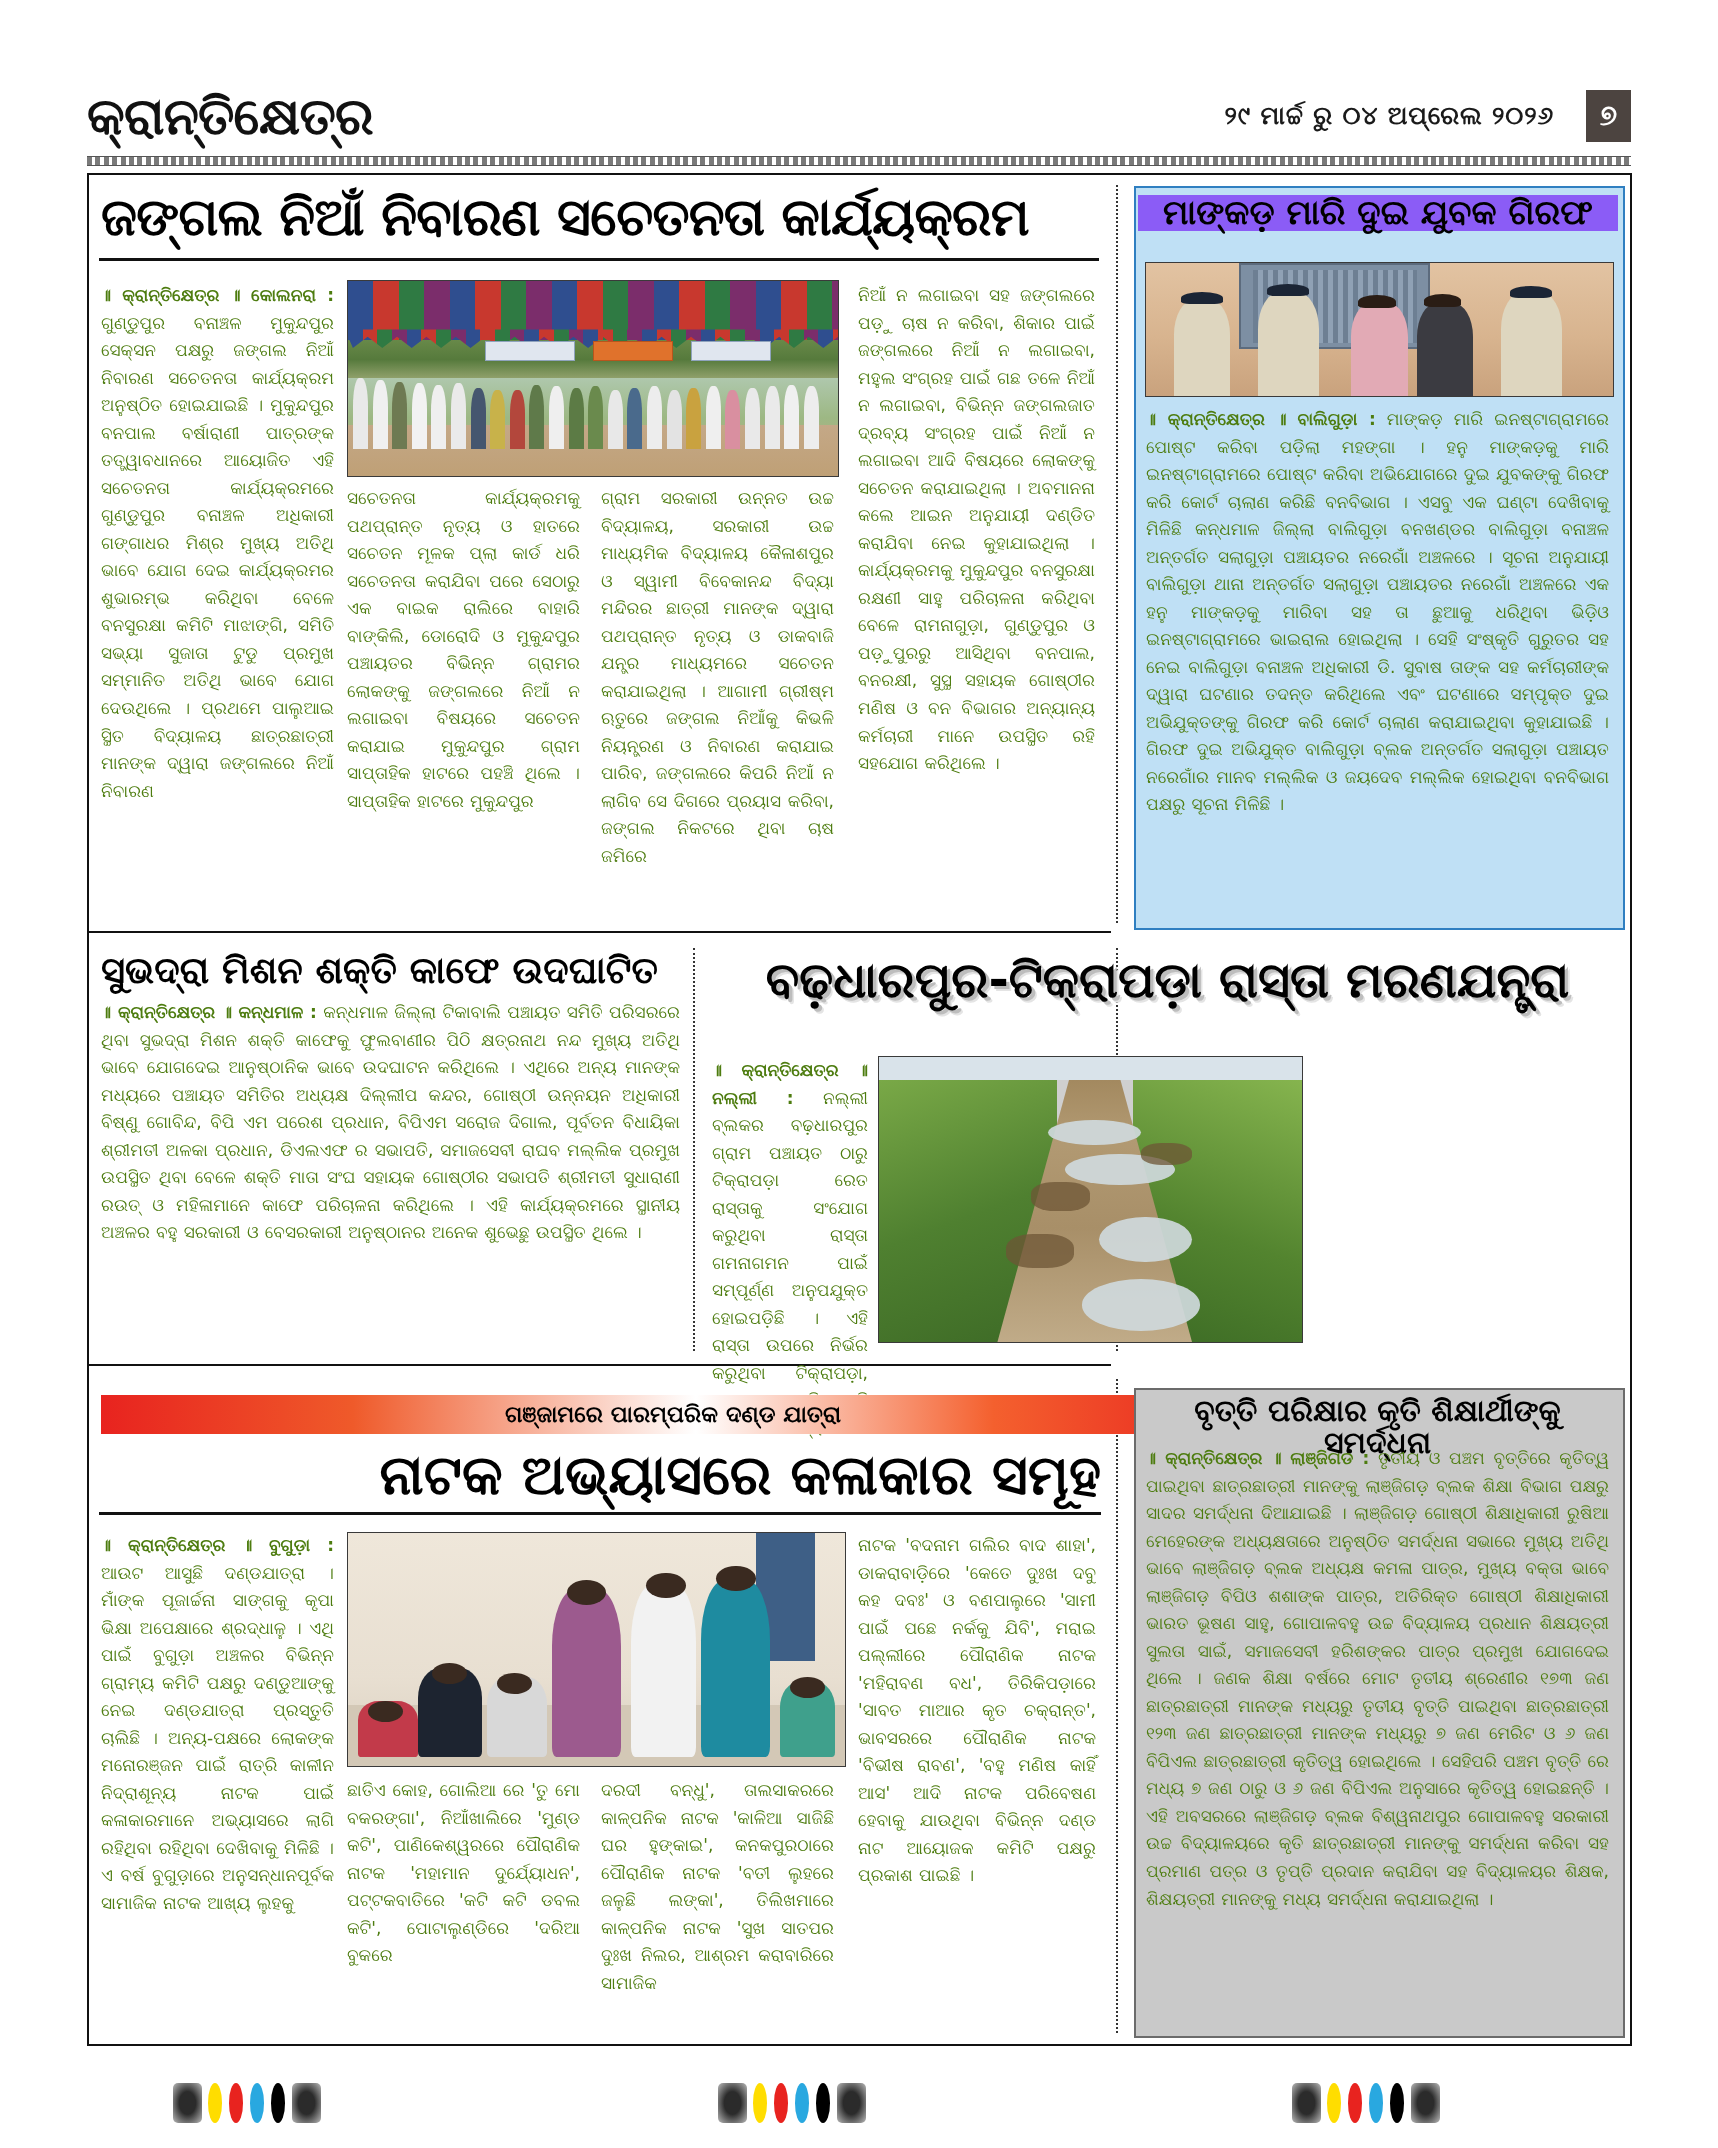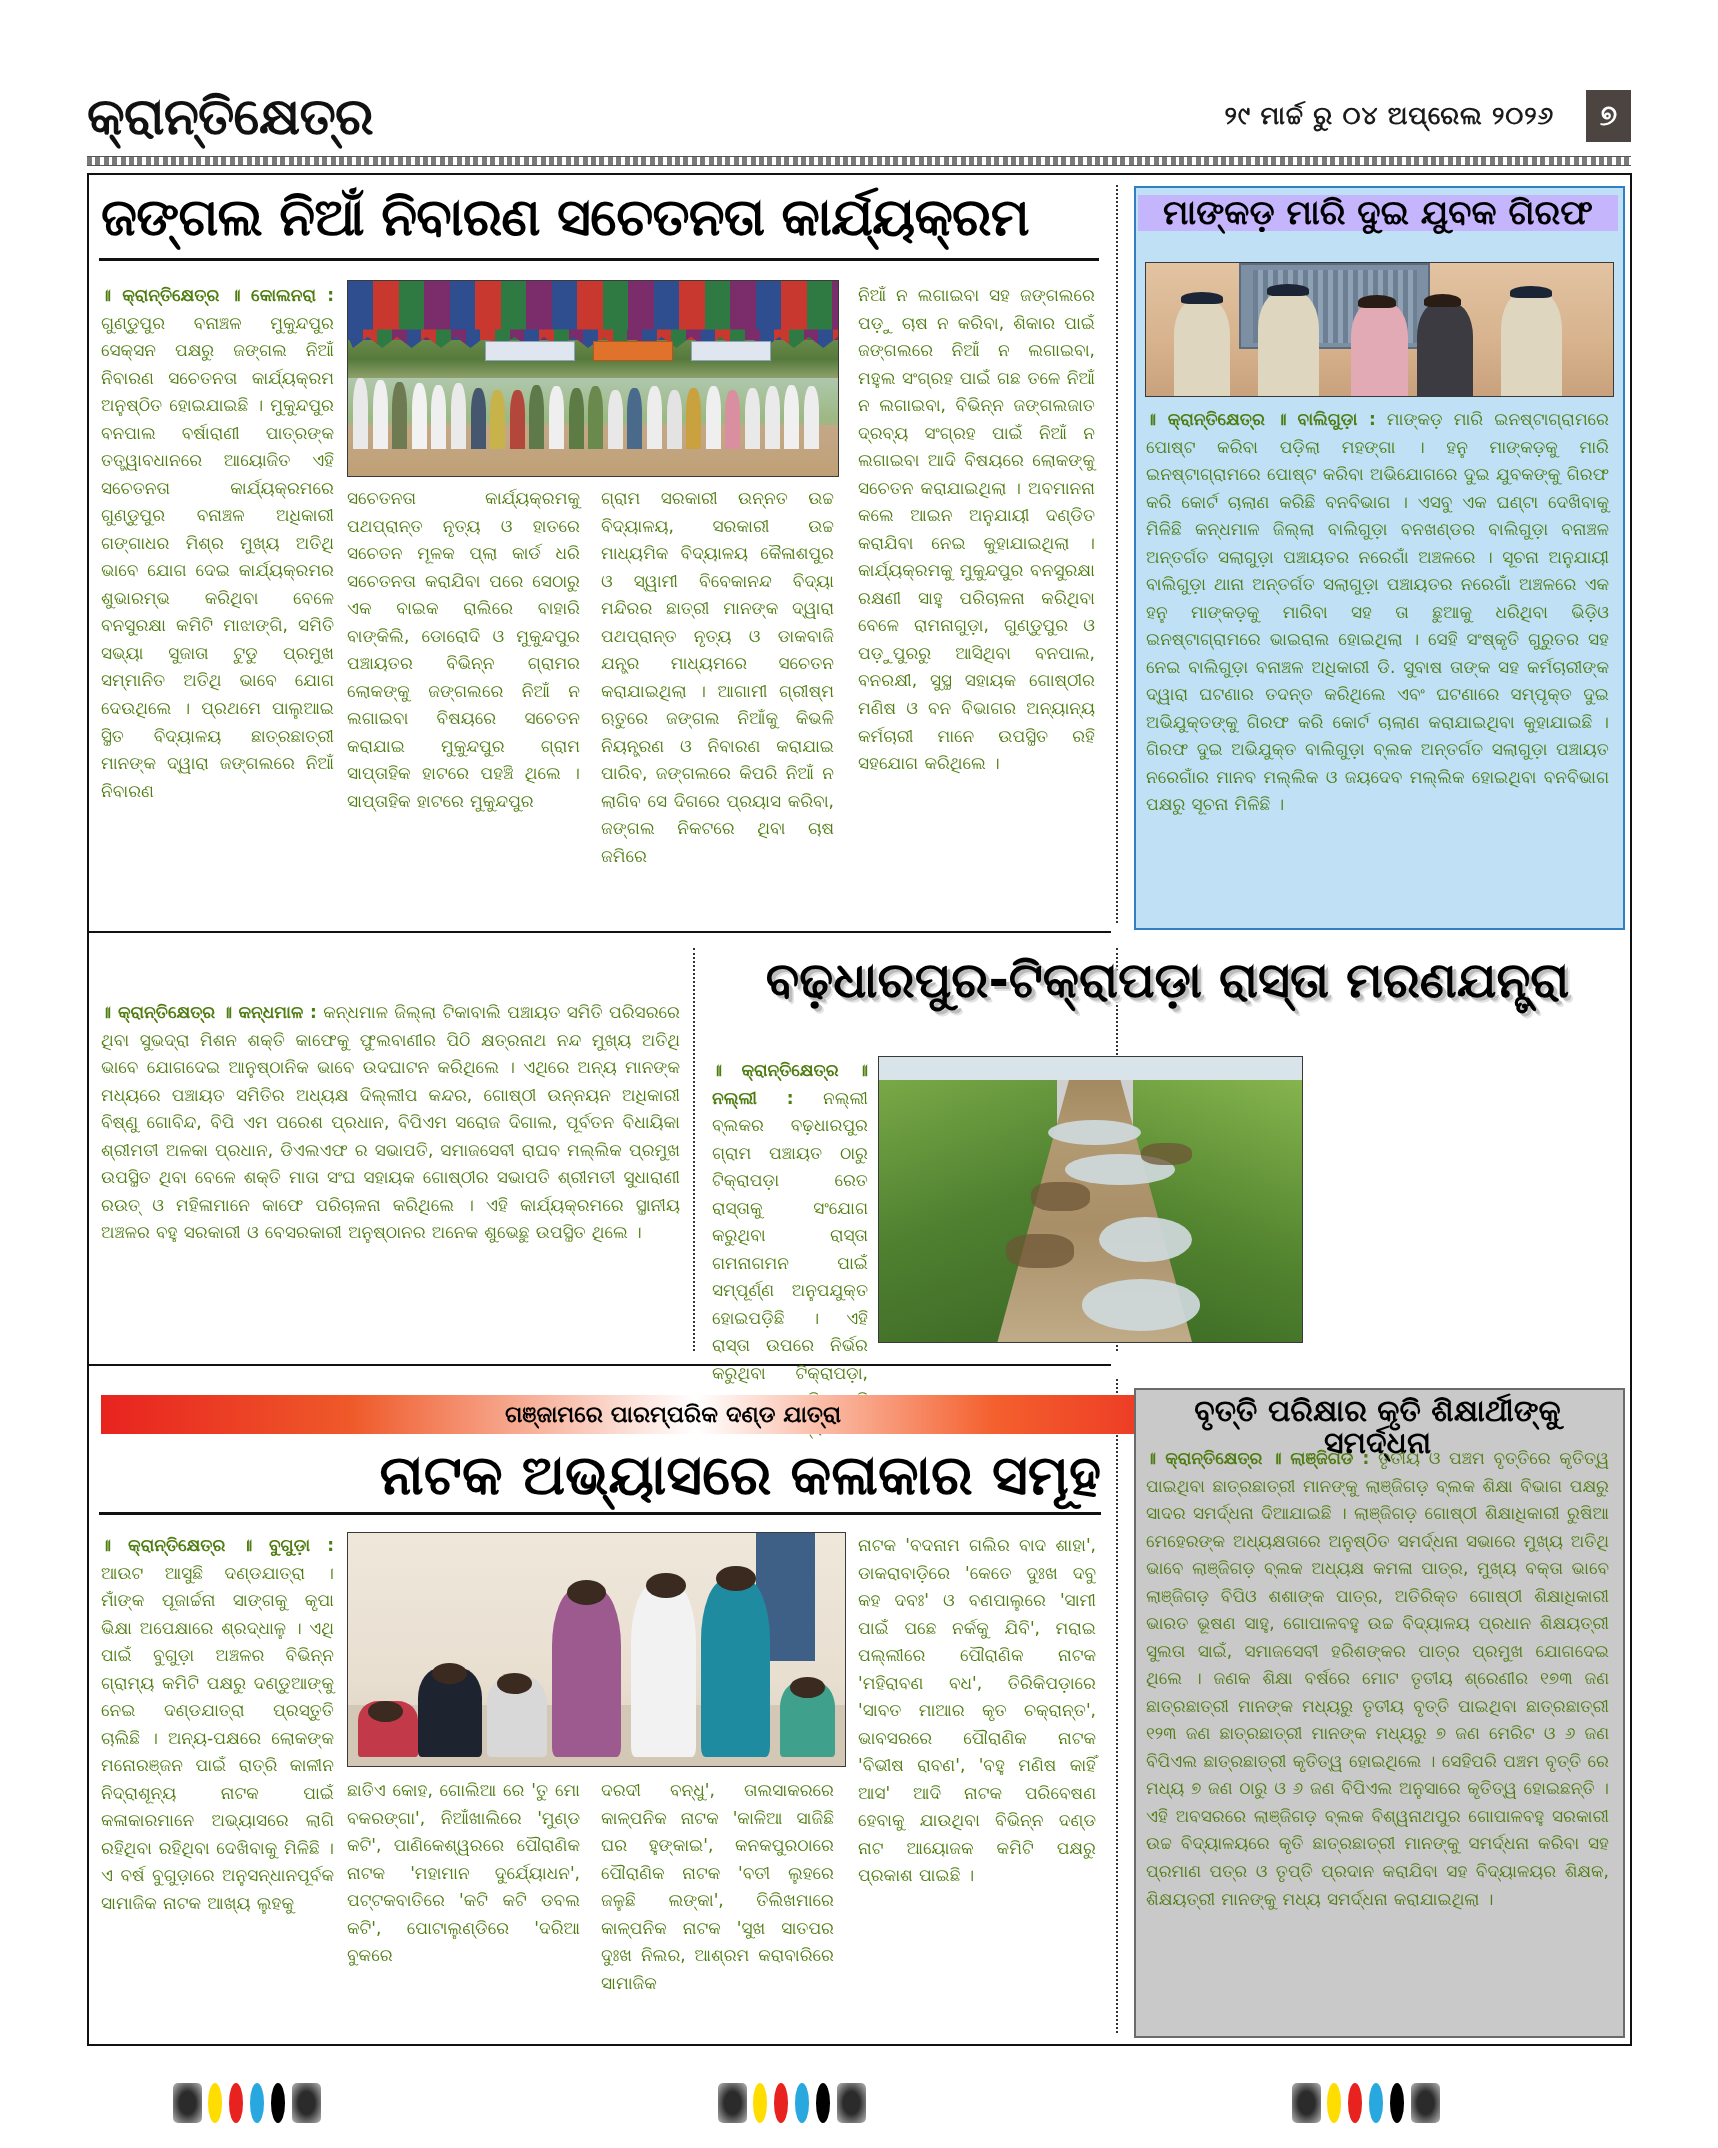--- a/index.html
+++ b/index.html
@@ -131,21 +131,21 @@
   .ph-drama .head{position:absolute;border-radius:50%;background:#3a2a20;}
 
   
   .box-blue{
     position:absolute;background:#bfe0f5;border:2.5px solid #2f7fc1;
   }
   .box-gray{
     position:absolute;background:#c9c9c9;border:2.5px solid #6b6b6b;
   }
   .hl-band-blue{
-    background:#c4b5fd;text-align:center;
+    background:#8b5cf6;text-align:center;
   }
   .hl-band-gray{
     background:#c9c9c9;text-align:center;
   }
   .redbar{
     position:absolute;
     background:linear-gradient(90deg,#e8231f 0%,#ef5a2a 22%,#ffffff 52%,#f4602e 78%,#e8231f 100%);
     display:flex;align-items:center;justify-content:center;
   }
   .redbar span{
@@ -257,20 +257,21 @@
     <div class="person" style="left:76%;width:13%;height:78%;background:#ded6bf;"></div>
     <div class="cap" style="left:78%;top:17%;width:9%;height:9%;"></div>
   </div>
 
   <div class="col" style="position:absolute;left:1146px;top:406px;width:463px;">
     <p><span class="byline">॥ କ୍ରାନ୍ତିକ୍ଷେତ୍ର ॥</span>
        <span class="byline">ବାଲିଗୁଡ଼ା :</span>
        <span>ମାଙ୍କଡ଼ ମାରି ଇନଷ୍ଟାଗ୍ରାମରେ ପୋଷ୍ଟ କରିବା ପଡ଼ିଲା ମହଙ୍ଗା । ହନୁ ମାଙ୍କଡ଼କୁ ମାରି ଇନଷ୍ଟାଗ୍ରାମରେ ପୋଷ୍ଟ କରିବା ଅଭିଯୋଗରେ ଦୁଇ ଯୁବକଙ୍କୁ ଗିରଫ କରି କୋର୍ଟ ଚାଲାଣ କରିଛି ବନବିଭାଗ । ଏସବୁ ଏକ ଘଣ୍ଟା ଦେଖିବାକୁ ମିଳିଛି କନ୍ଧମାଳ ଜିଲ୍ଲା ବାଲିଗୁଡ଼ା ବନଖଣ୍ଡର ବାଲିଗୁଡ଼ା ବନାଞ୍ଚଳ ଅନ୍ତର୍ଗତ ସଲାଗୁଡ଼ା ପଞ୍ଚାୟତର ନରେଗାଁ ଅଞ୍ଚଳରେ । ସୂଚନା ଅନୁଯାୟୀ ବାଲିଗୁଡ଼ା ଥାନା ଅନ୍ତର୍ଗତ ସଲାଗୁଡ଼ା ପଞ୍ଚାୟତର ନରେଗାଁ ଅଞ୍ଚଳରେ ଏକ ହନୁ ମାଙ୍କଡ଼କୁ ମାରିବା ସହ ତା ଛୁଆକୁ ଧରିଥିବା ଭିଡ଼ିଓ ଇନଷ୍ଟାଗ୍ରାମରେ ଭାଇରାଲ ହୋଇଥିଲା । ସେହି ସଂଷ୍କୃତି ଗୁରୁତର ସହ ନେଇ ବାଲିଗୁଡ଼ା ବନାଞ୍ଚଳ ଅଧିକାରୀ ଡି. ସୁବାଷ ତାଙ୍କ ସହ କର୍ମଚାରୀଙ୍କ ଦ୍ୱାରା ଘଟଣାର ତଦନ୍ତ କରିଥିଲେ ଏବଂ ଘଟଣାରେ ସମ୍ପୃକ୍ତ ଦୁଇ ଅଭିଯୁକ୍ତଙ୍କୁ ଗିରଫ କରି କୋର୍ଟ ଚାଲାଣ କରାଯାଇଥିବା କୁହାଯାଇଛି । ଗିରଫ ଦୁଇ ଅଭିଯୁକ୍ତ ବାଲିଗୁଡ଼ା ବ୍ଲକ ଅନ୍ତର୍ଗତ ସଲାଗୁଡ଼ା ପଞ୍ଚାୟତ ନରେଗାଁର ମାନବ ମଲ୍ଲିକ ଓ ଜୟଦେବ ମଲ୍ଲିକ ହୋଇଥିବା ବନବିଭାଗ ପକ୍ଷରୁ ସୂଚନା ମିଳିଛି ।</span></p>
   </div>
 
+  <h2 class="headline hl-mid" style="position:absolute;left:101px;top:952px;width:579px;margin:0;">ସୁଭଦ୍ରା ମିଶନ ଶକ୍ତି କାଫେ ଉଦଘାଟିତ</h2>
   <div class="col" style="position:absolute;left:101px;top:999px;width:579px;">
     <p><span class="byline">॥ କ୍ରାନ୍ତିକ୍ଷେତ୍ର ॥</span>
        <span class="byline">କନ୍ଧମାଳ :</span>
        <span>କନ୍ଧମାଳ ଜିଲ୍ଲା ଟିକାବାଲି ପଞ୍ଚାୟତ ସମିତି ପରିସରରେ ଥିବା ସୁଭଦ୍ରା ମିଶନ ଶକ୍ତି କାଫେକୁ ଫୁଲବାଣୀର ପିଠି କ୍ଷତ୍ରନାଥ ନନ୍ଦ ମୁଖ୍ୟ ଅତିଥି ଭାବେ ଯୋଗଦେଇ ଆନୁଷ୍ଠାନିକ ଭାବେ ଉଦଘାଟନ କରିଥିଲେ । ଏଥିରେ ଅନ୍ୟ ମାନଙ୍କ ମଧ୍ୟରେ ପଞ୍ଚାୟତ ସମିତିର ଅଧ୍ୟକ୍ଷ ଦିଲ୍ଲୀପ କନ୍ଦର, ଗୋଷ୍ଠୀ ଉନ୍ନୟନ ଅଧିକାରୀ ବିଷ୍ଣୁ ଗୋବିନ୍ଦ, ବିପି ଏମ ପରେଶ ପ୍ରଧାନ, ବିପିଏମ ସରୋଜ ଦିଗାଲ, ପୂର୍ବତନ ବିଧାୟିକା ଶ୍ରୀମତୀ ଅଳକା ପ୍ରଧାନ, ଡିଏଲଏଫ ର ସଭାପତି, ସମାଜସେବୀ ରାଘବ ମଲ୍ଲିକ ପ୍ରମୁଖ ଉପସ୍ଥିତ ଥିବା ବେଳେ ଶକ୍ତି ମାତା ସଂଘ ସହାୟକ ଗୋଷ୍ଠୀର ସଭାପତି ଶ୍ରୀମତୀ ସୁଧାରାଣୀ ରଉତ୍ ଓ ମହିଳାମାନେ କାଫେ ପରିଚାଳନା କରିଥିଲେ । ଏହି କାର୍ଯ୍ୟକ୍ରମରେ ସ୍ଥାନୀୟ ଅଞ୍ଚଳର ବହୁ ସରକାରୀ ଓ ବେସରକାରୀ ଅନୁଷ୍ଠାନର ଅନେକ ଶୁଭେଛୁ ଉପସ୍ଥିତ ଥିଲେ ।</span></p>
   </div>
   <div class="dot-v" style="left:693px;top:948px;height:403px;"></div>
 
   <h2 class="headline hl-shadow" style="position:absolute;left:710px;top:955px;width:915px;margin:0;text-align:center;">ବଢ଼ଧାରପୁର-ଟିକ୍ରାପଡ଼ା ରାସ୍ତା ମରଣଯନ୍ତ୍ରା</h2>
 
   <div class="photo ph-road" style="left:878px;top:1056px;width:423px;height:285px;">

